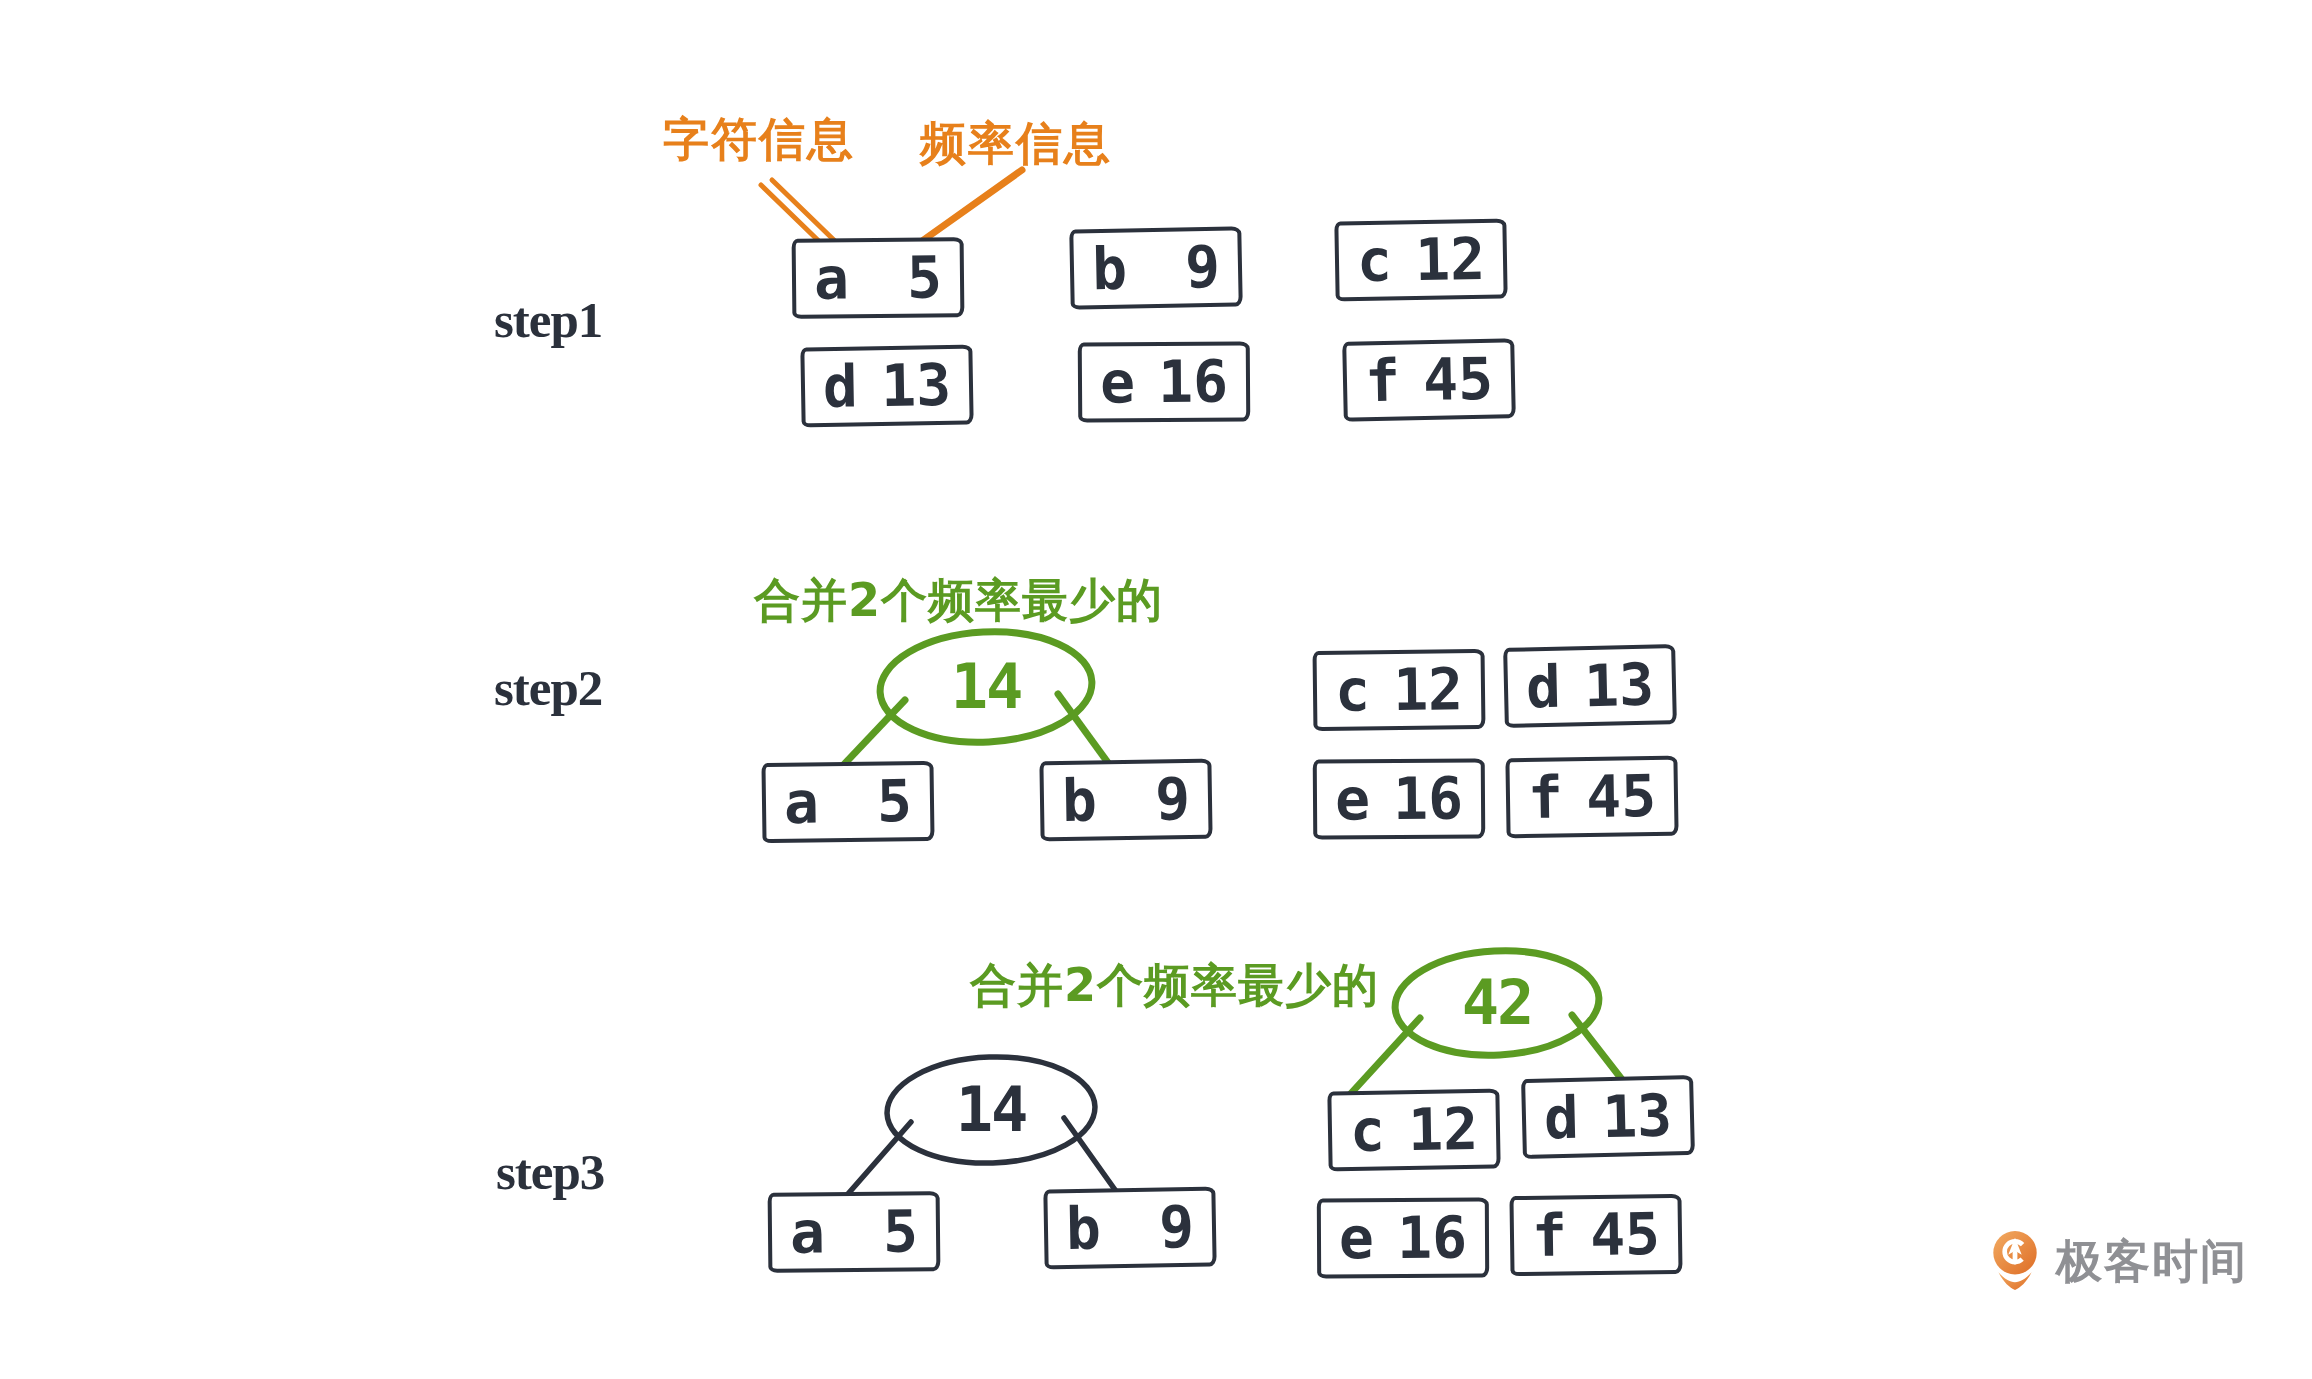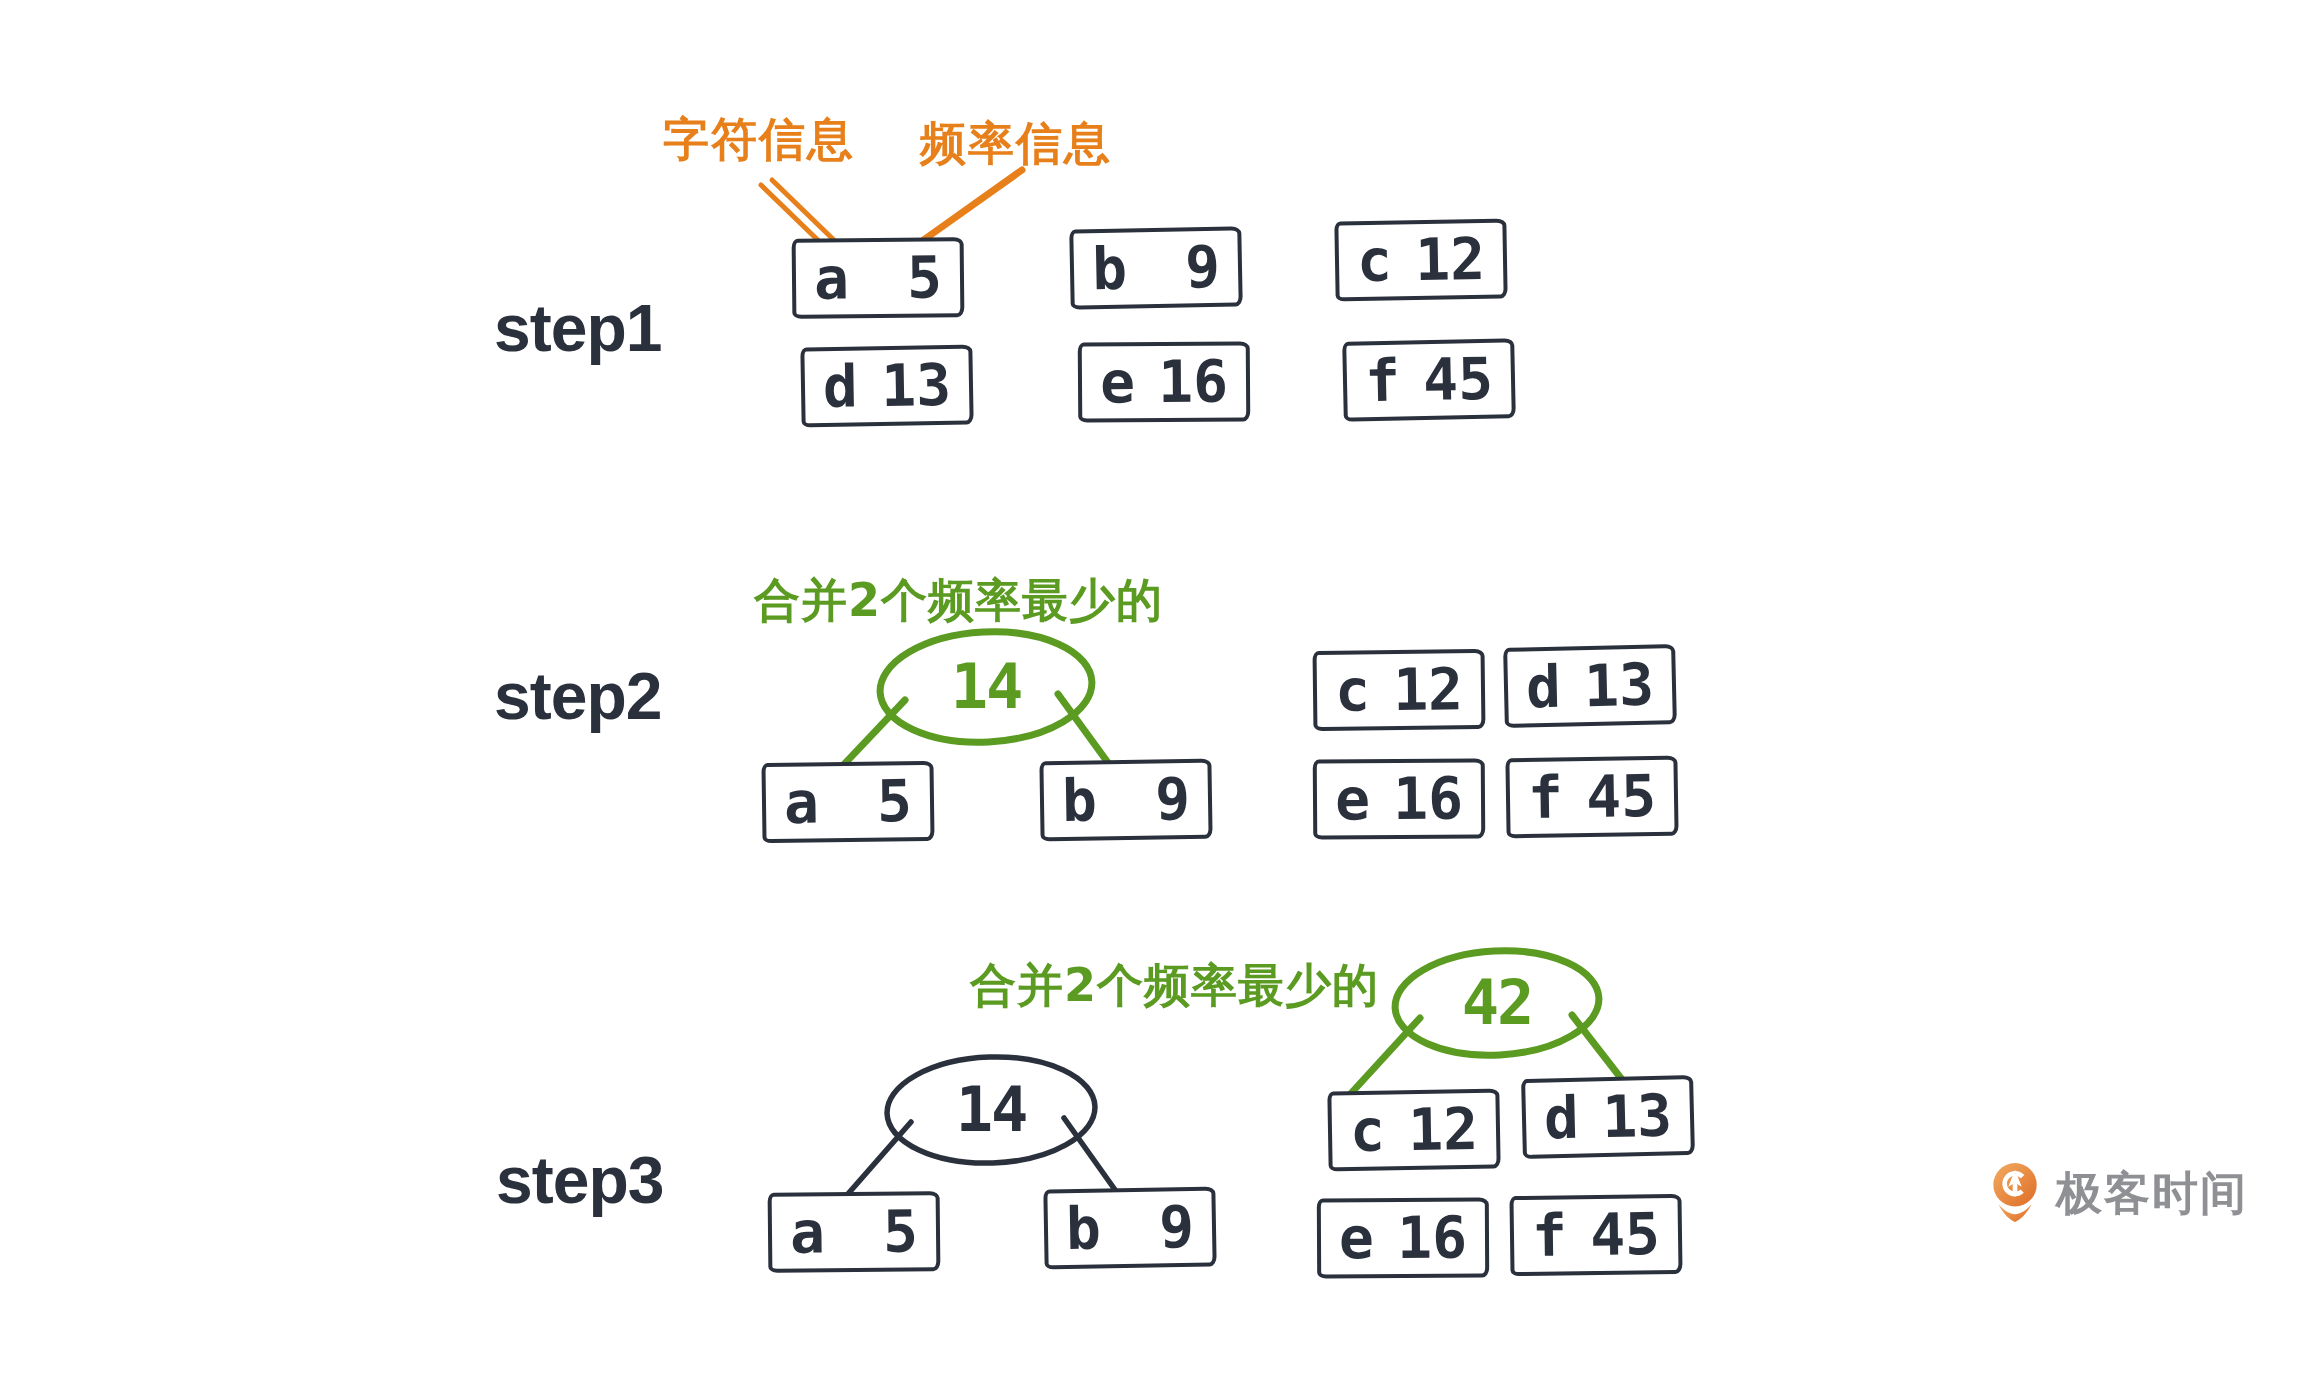--- a/index.html
+++ b/index.html
@@ -4,22 +4,22 @@
 <style>
   html,body{margin:0;padding:0;background:#ffffff;}
   body{width:2312px;height:1379px;overflow:hidden;}
   .canvas{
     position:relative;width:2312px;height:1143px;background:#ffffff;
     font-family:"DejaVu Sans","Liberation Sans",sans-serif;
   }
   .overlay{position:absolute;left:0;top:0;width:2312px;height:1379px;pointer-events:none;}
   .step-label{
     position:absolute;
-    font-family:Liberation Sans, sans-serif;
-    font-weight:700;font-size:66px;line-height:1.1;color:#2b313c;letter-spacing:-1px;
+    font-family:Liberation Serif, serif;
+    font-weight:700;font-size:51px;line-height:1.1;color:#2b313c;letter-spacing:-1px;
   }
   .box{
     position:absolute;width:172px;height:80px;box-sizing:border-box;
     border:4px solid #2b313c;background:#ffffff;
     border-radius:6px 10px 7px 9px / 9px 7px 10px 6px;
     display:flex;align-items:center;justify-content:space-between;
     padding:0 18px 0 18px;
     font-family:"DejaVu Sans Mono","Liberation Mono",monospace;
     font-weight:700;font-size:58px;color:#2b313c;line-height:1;
   }
@@ -33,21 +33,21 @@
   }
   .merge-value{
     position:absolute;width:200px;height:66px;
     display:flex;align-items:center;justify-content:center;
     font-family:"DejaVu Sans Mono","Liberation Mono",monospace;
     font-weight:700;font-size:62px;line-height:1;letter-spacing:-2px;
   }
   .merge-value.green{color:#5b9b22;}
   .merge-value.ink{color:#2b313c;}
   .logo{
-    position:absolute;left:1990px;top:1162px;
+    position:absolute;left:1990px;top:1230px;
     display:flex;align-items:center;gap:16px;
   }
   .logo-text{
     font-size:46px;font-weight:600;color:#8f9094;letter-spacing:2px;line-height:1;white-space:nowrap;
   }
 </style>
 </head>
 <body>
 
 <div class="canvas">

